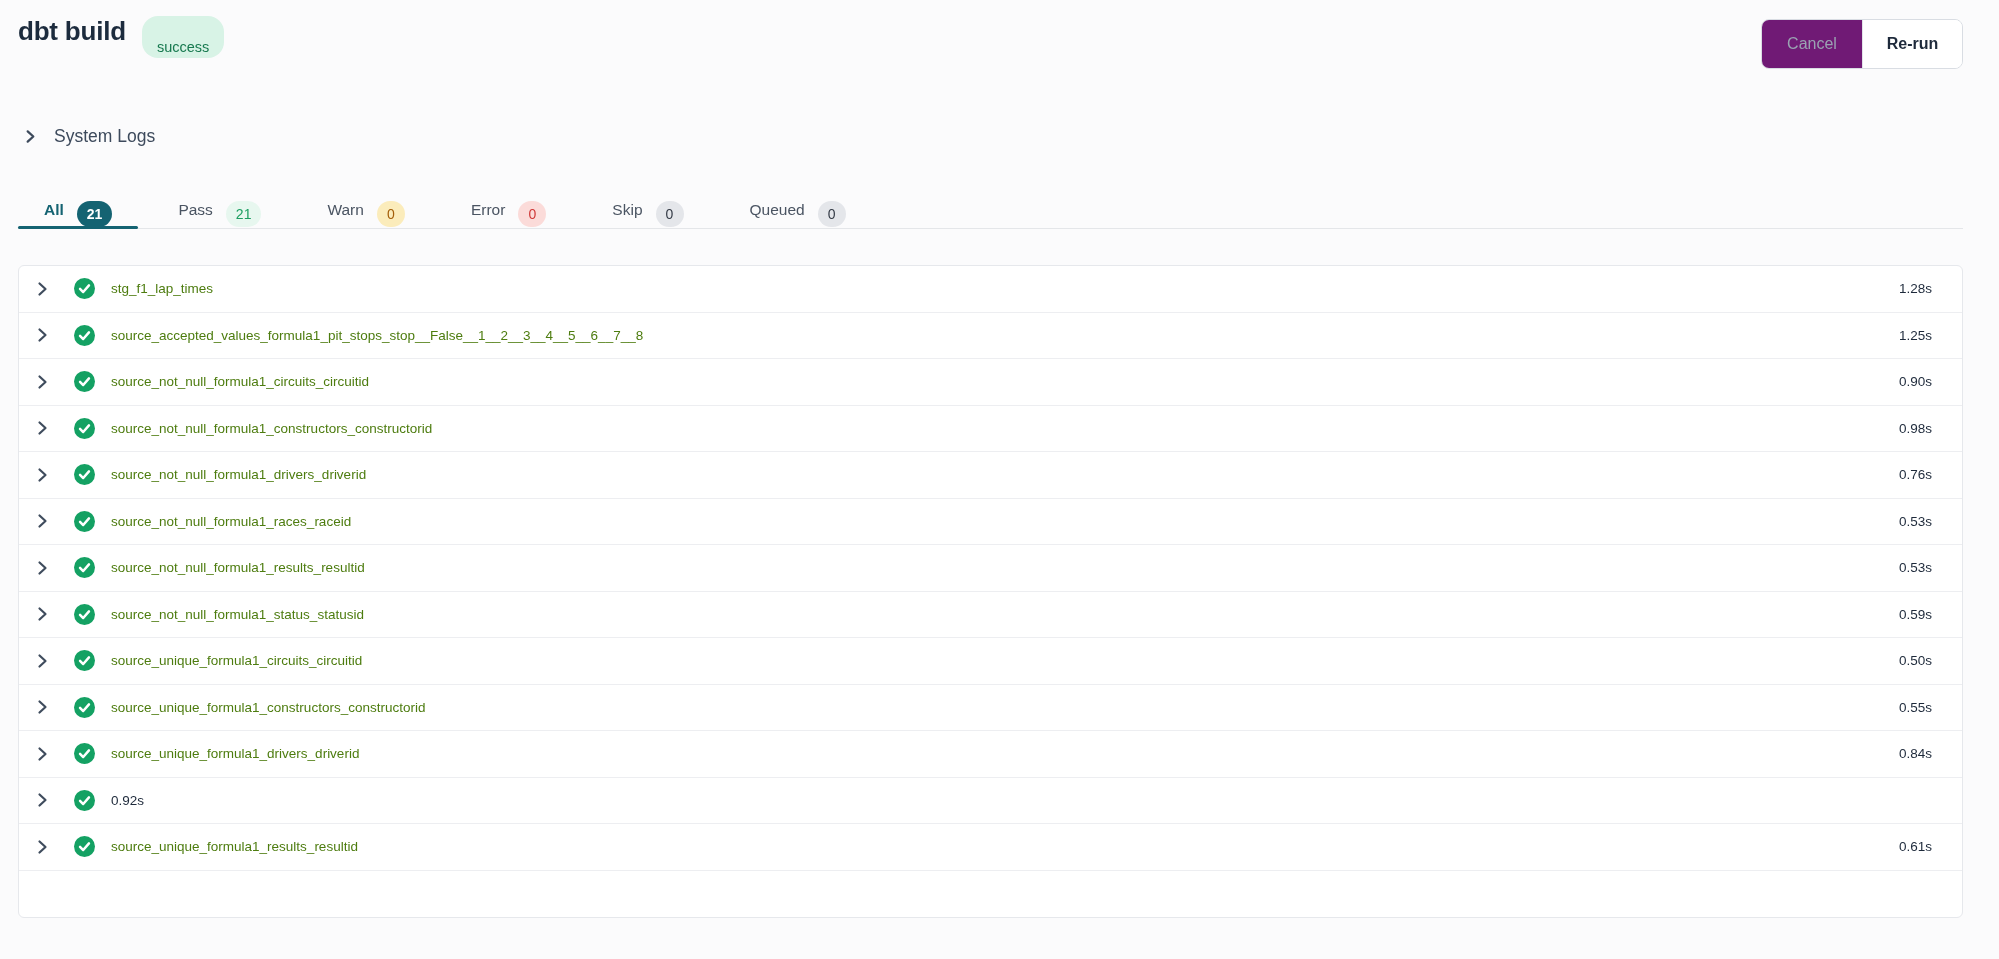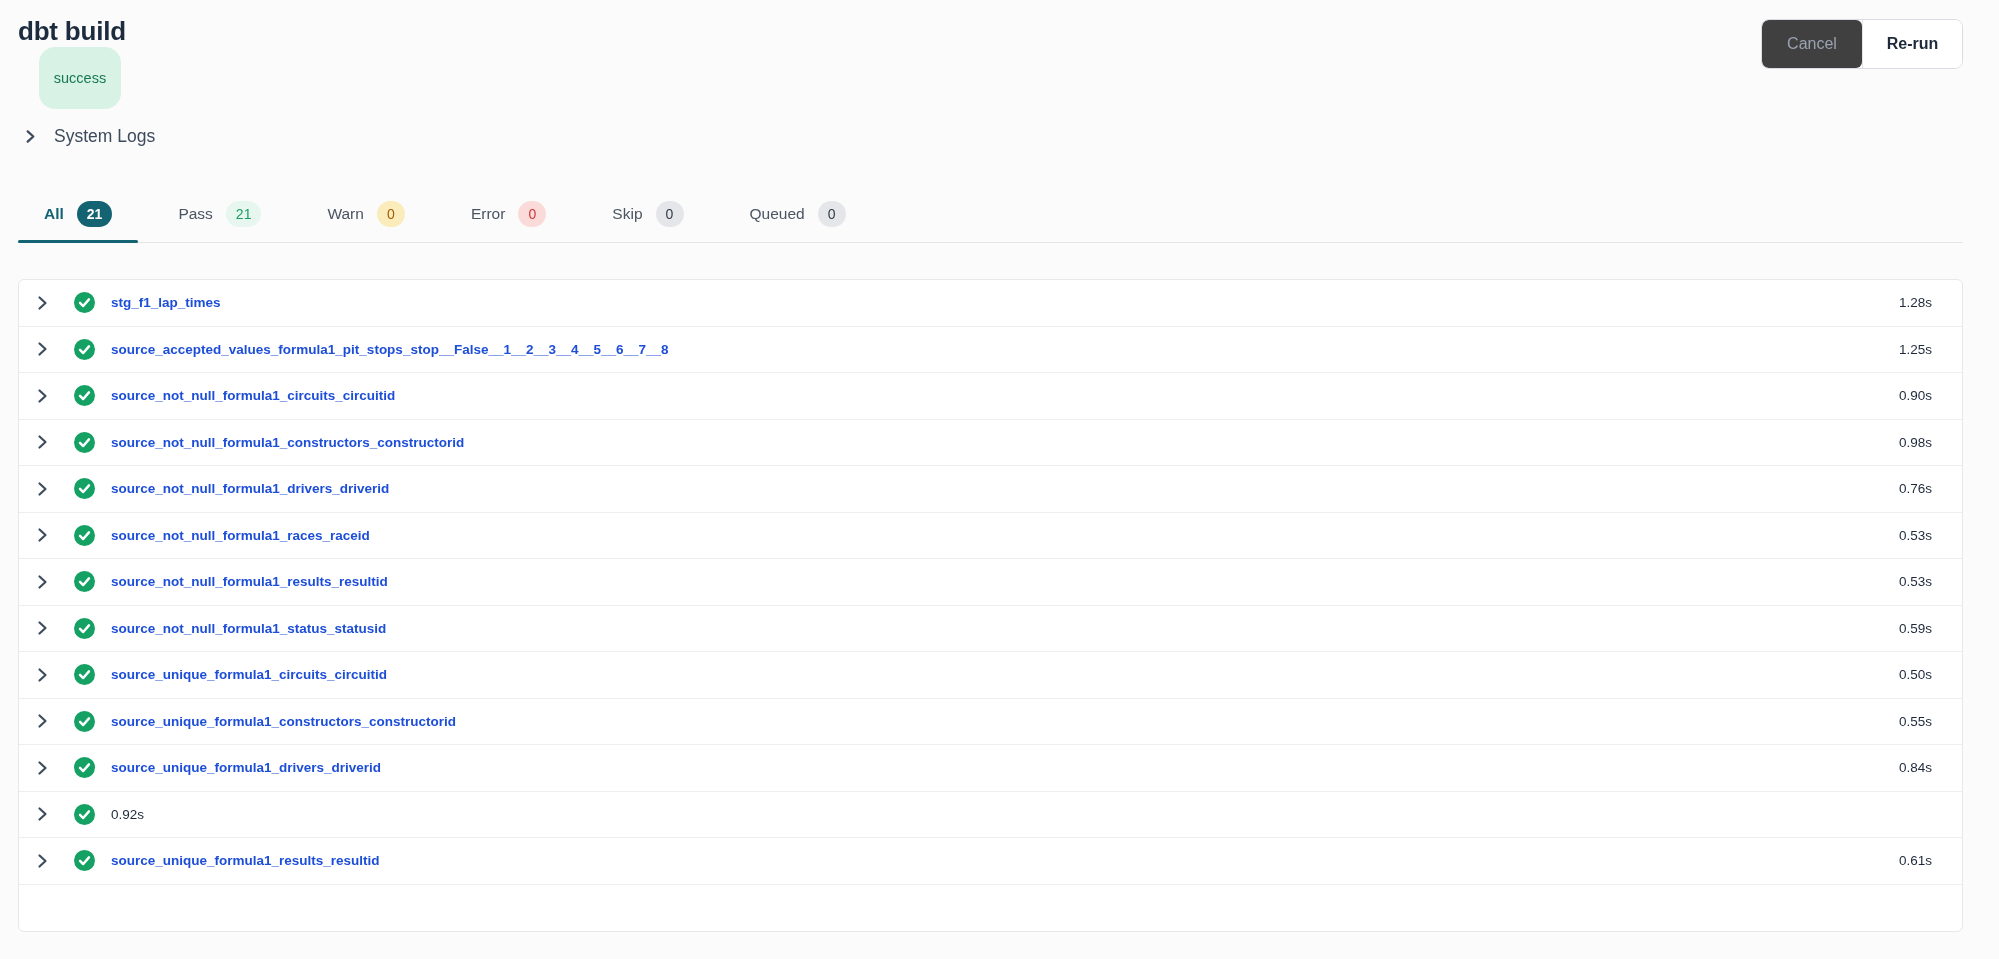--- a/index.html
+++ b/index.html
@@ -6,46 +6,46 @@
   html, body { width: 1999px; height: 959px; overflow: hidden; }
   body {
     background: #fbfbfc;
     font-family: "Liberation Sans", sans-serif;
     color: #1e2a3b;
   }
   .page { padding: 16px 36px 0 18px; }
 
   
   .header-row { display: flex; align-items: flex-start; justify-content: space-between; }
-  .title-wrap { display: flex; align-items: center; height: 42px; flex-direction: column; }
+  .title-wrap { display: flex; height: 42px; }
   .page-title { font-size: 26px; font-weight: bold; color: #1c2b3d; letter-spacing: -0.2px; }
   .status-badge {
     margin-left: 16px; background: #d8f3e6; color: #17794f;
     font-size: 14.5px; line-height: 30px; padding: 16px 15px; border-radius: 16px;
   }
   .btn-group {
     display: flex; border: 1px solid #d9dde3; border-radius: 8px; overflow: hidden;
     background: #fff; height: 50px; margin-top: 3px;
   }
   .btn { font-size: 16px; width: 100px; border: none; cursor: pointer; font-family: inherit; }
-  .btn-cancel { background: #404040; color: #9aa3b2; cursor: default; border-radius: 6px; }
+  .btn-cancel { background: #701a75; color: #9aa3b2; cursor: default; }
   .btn-rerun { background: #ffffff; color: #1e2a3b; font-weight: 600; border-left: 1px solid #e2e4e9; }
 
   .meta { margin-top: 10px; }
   .meta-row { display: flex; align-items: center; height: 26px; color: #4b5563; font-size: 16px; }
   .meta-row .micon { width: 18px; height: 18px; margin-right: 10px; flex: 0 0 auto; display: inline-flex; }
 
   
   .syslogs { margin-top: 54px; display: flex; align-items: center; cursor: pointer; height: 26px; }
   .syslogs .chev { width: 15px; height: 15px; margin: 0 16px 0 5px; display: inline-flex; }
   .syslogs-label { font-size: 17.5px; font-weight: normal; color: #3d4a5c; }
 
   
   .tabbar { margin-top: 42px; display: flex; border-bottom: 1px solid #e4e6e9; }
-  .tab { position: relative; display: flex; align-items: center; padding: 10px 26px 15px 26px; margin-right: 14px; cursor: pointer; }
+  .tab { position: relative; display: flex; align-items: flex-start; padding: 10px 26px 1px 26px; margin-right: 14px; cursor: pointer; }
   .tab-label { font-size: 15.5px; color: #4a5462; }
   .tab-badge {
     margin-left: 13px; font-size: 14px; min-width: 28px; text-align: center;
     padding: 5px 10px; border-radius: 14px; background: #e4e6ea; color: #343b46;
   }
   .tab.active .tab-label { color: #146372; font-weight: bold; }
   .tab.active::after {
     content: ""; position: absolute; left: 0; right: 0; bottom: -1px; height: 3px;
     background: #146372; border-radius: 2px;
   }
@@ -59,21 +59,21 @@
     margin-top: 36px; background: #ffffff;
     border: 1px solid #e6e8ec; border-radius: 6px;
   }
   .result-row {
     display: flex; align-items: center; height: 46.5px;
     border-bottom: 1px solid #edeef1; padding: 0 30px 0 15px;
   }
   .result-row:last-child { border-bottom: none; }
   .row-chevron { width: 16px; height: 16px; margin-right: 24px; display: inline-flex; cursor: pointer; flex: 0 0 auto; }
   .row-check { width: 21px; height: 21px; margin-right: 16px; display: inline-flex; flex: 0 0 auto; }
-  .row-name { font-size: 13.5px; font-weight: bold; color: #1d4ed8; flex: 1 1 auto; }
+  .row-name { font-size: 13.5px; font-weight: normal; color: #4d7c0f; flex: 1 1 auto; }
   .row-duration { font-size: 13.5px; font-weight: 500; color: #1e2a3b; flex: 0 0 auto; }
 
   svg { display: block; }
 </style>
 </head>
 <body>
 
 <div class="page">
 
   <div class="header-row">

